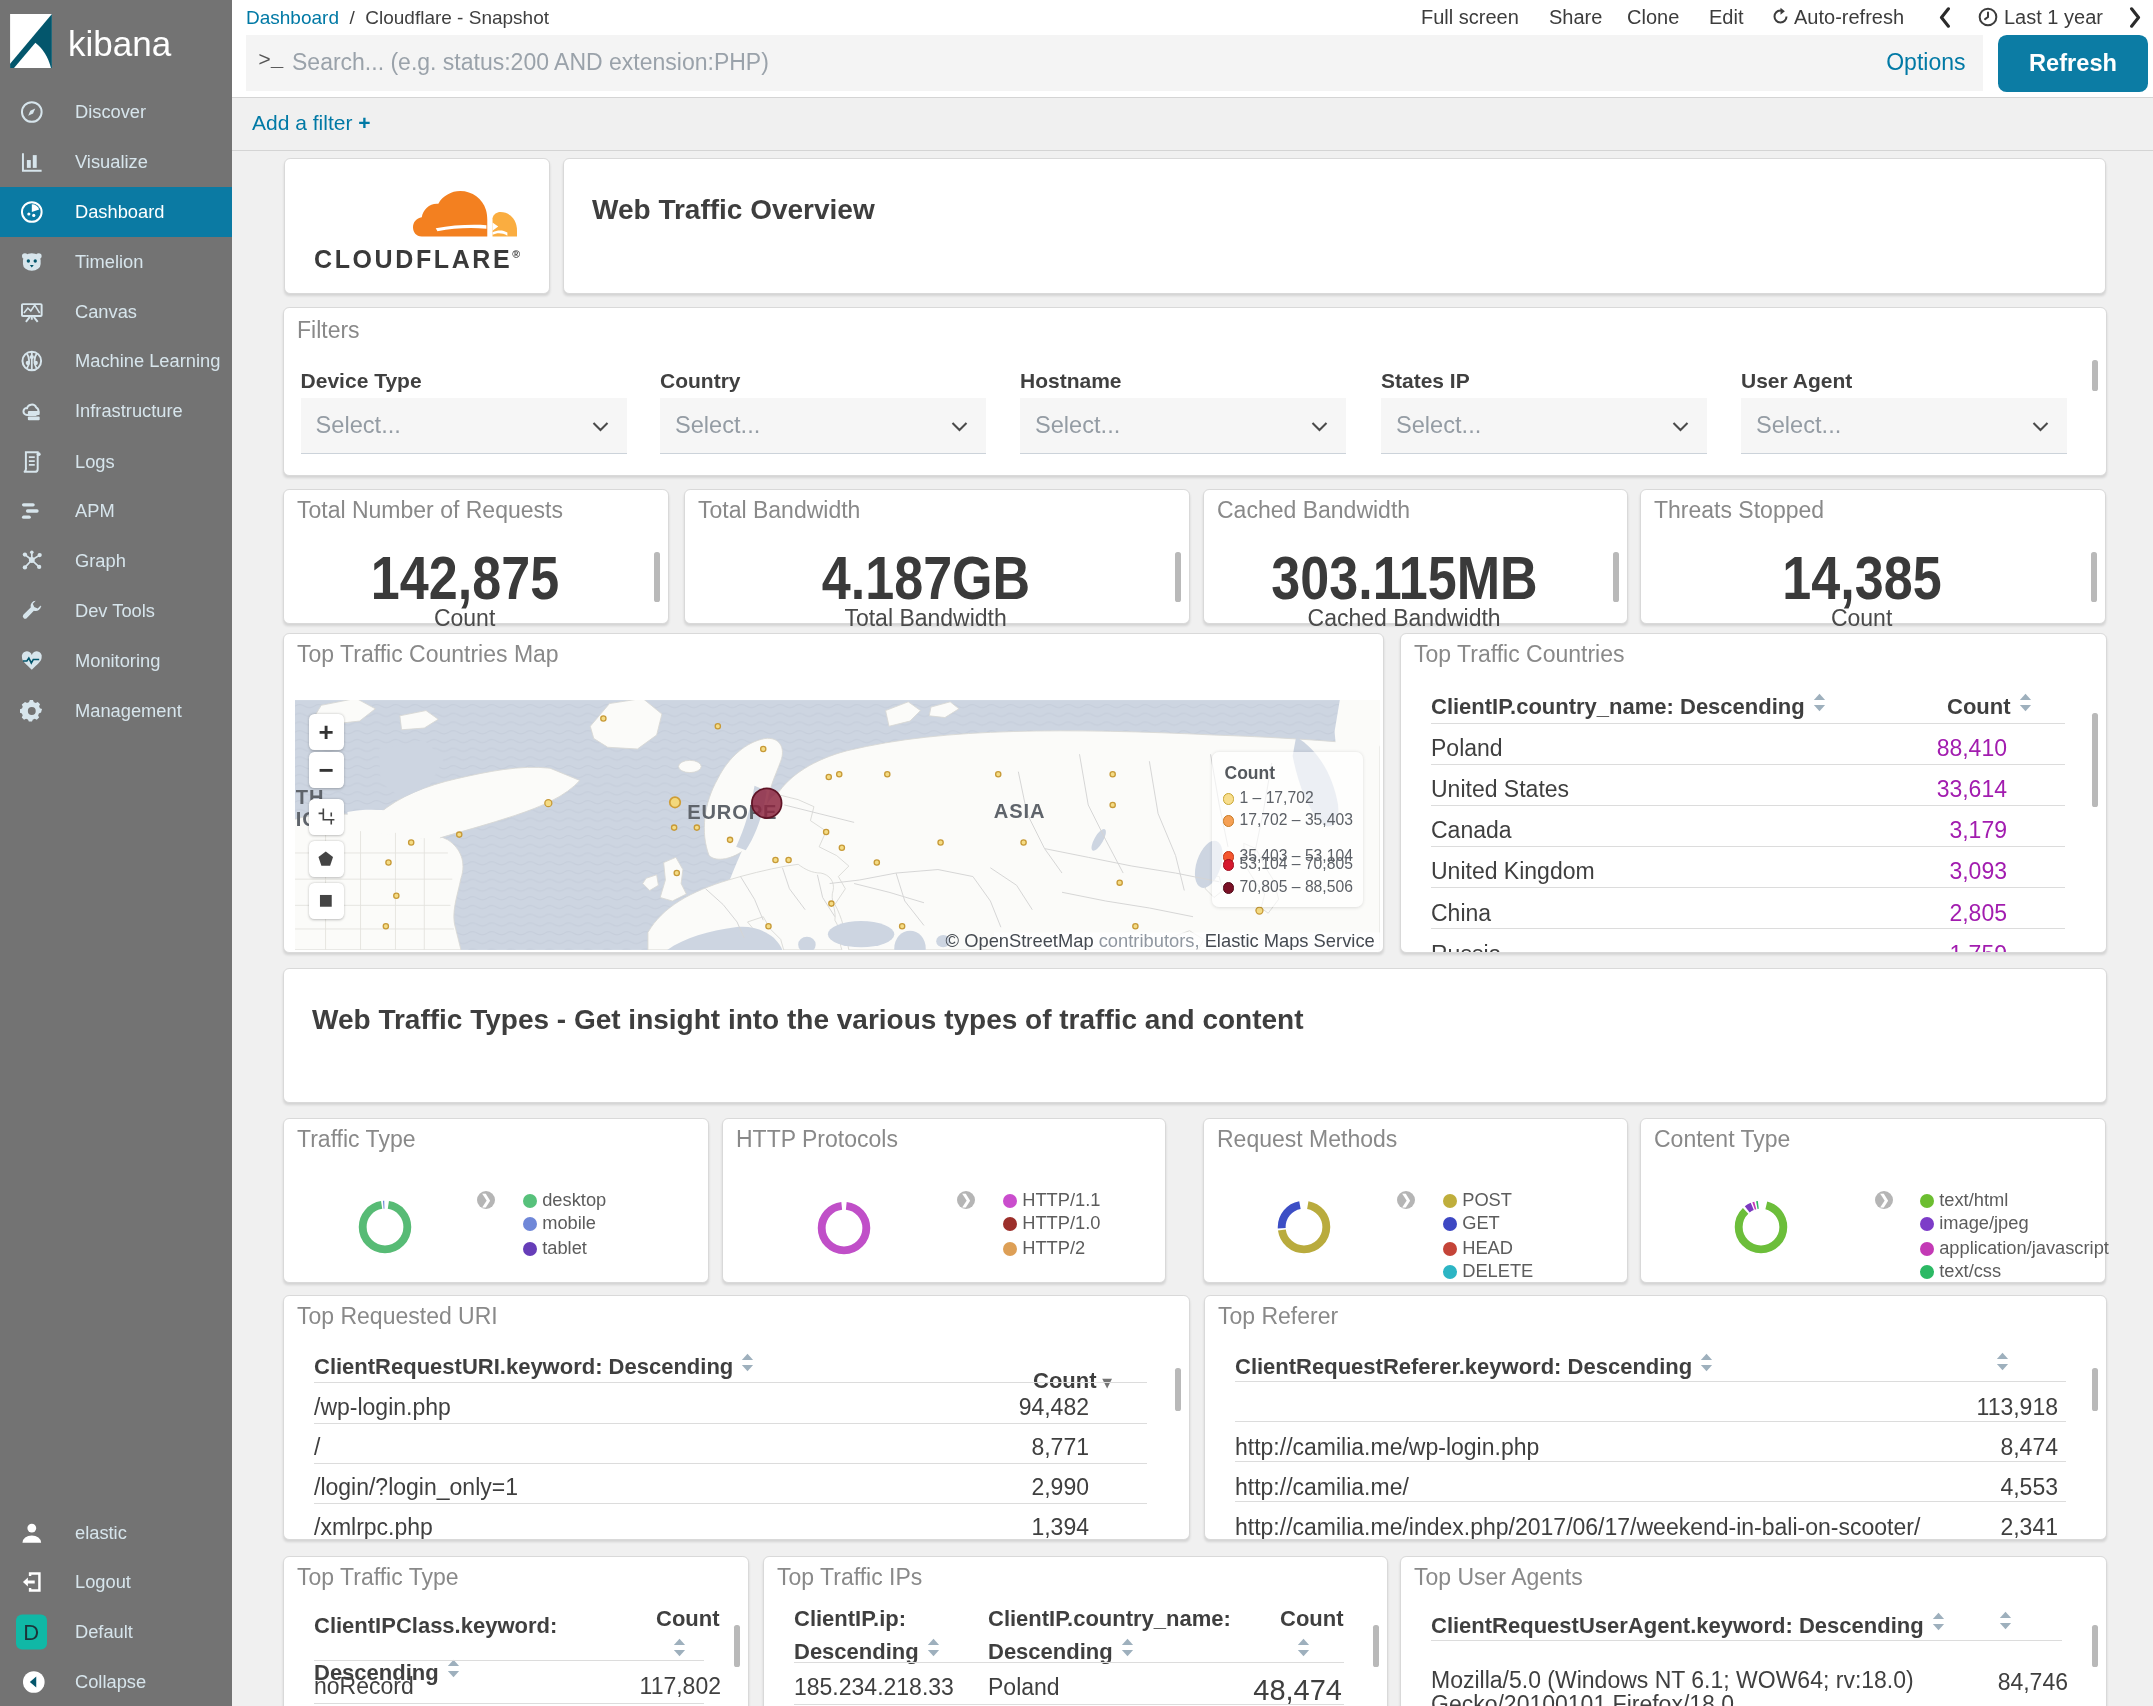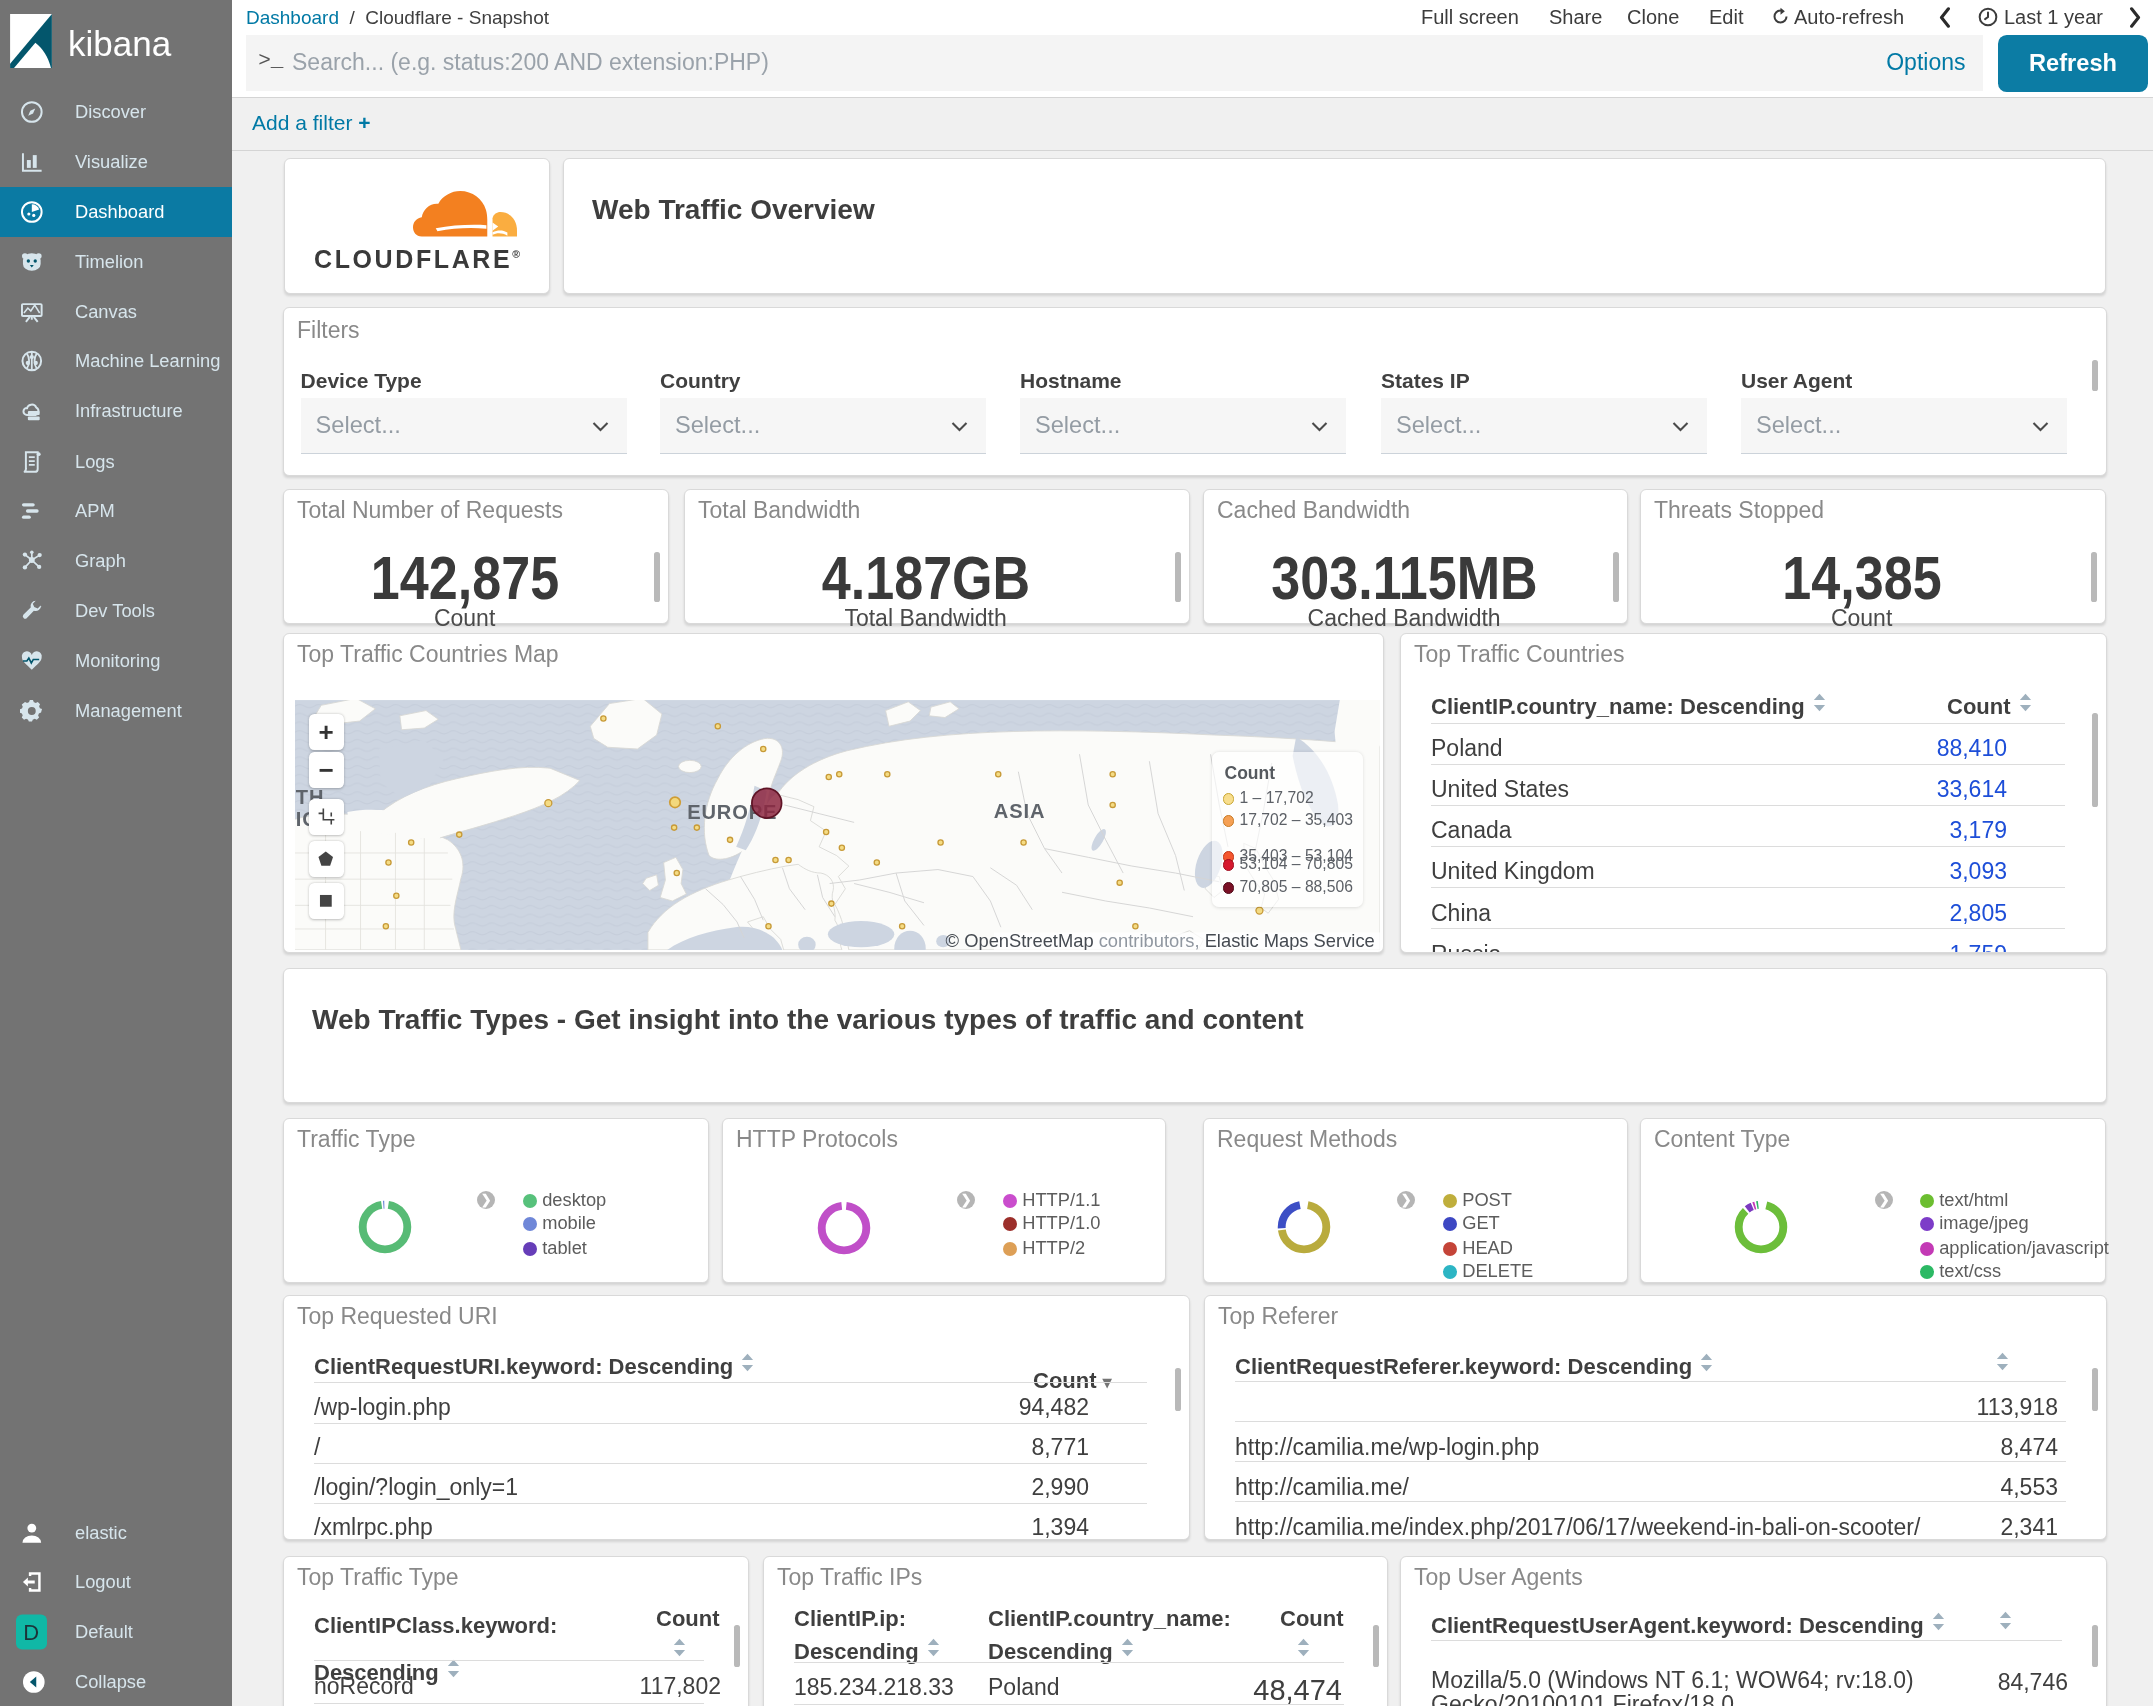--- a/index.html
+++ b/index.html
@@ -35,21 +35,21 @@
   .sorticon { display:inline-block; vertical-align:1.7px; margin-left:7px; }
   
   .leg { position:absolute; font-size:18.3px; color:#5c5c5c; white-space:nowrap; }
   .leg .dot { display:inline-block; width:14px; height:14px; border-radius:50%; margin-right:5.2px; vertical-align:-1.7px; }
   .chevbtn { position:absolute; width:18.3px; height:18.3px; border-radius:50%; background:#b5b5b5; color:#fff; text-align:center; font-size:13px; line-height:18.3px; font-weight:700; }
   .kselect { top:90px; width:326px; height:56px; background:#f6f6f6; border-bottom:1.7px solid #ccd3da; color:#949ca4; font-size:23.6px; line-height:54px; padding-left:15px; }
   .kselect .car { position:absolute; top:17.5px; right:15.7px; width:21px; height:21px; }
   .kselect .car svg { display:block; }
   .ctrow { left:30px; width:576px; }
   .ctrow .cname { font-size:23px; color:#3f3f3f; }
-  .ctrow .ccount { position:absolute; right:0; font-size:23px; color:#1d4ed8; }
+  .ctrow .ccount { position:absolute; right:0; font-size:23px; color:#a21caf; }
   .urow { left:30px; width:833px; }
   .urow .uname { font-size:23px; color:#3f3f3f; }
   .urow .ucount { position:absolute; right:58px; font-size:23px; color:#3f3f3f; }
   .rrow { left:30px; width:823px; }
   .rrow .rname { font-size:23px; color:#3f3f3f; }
   .rrow .rcount { position:absolute; right:0px; font-size:23px; color:#3f3f3f; }
   .mlr { left:11.4px; font-size:15.7px; color:#5c6066; white-space:nowrap; }
   .mlr .mld { display:inline-block; width:11.4px; height:11.4px; border-radius:50%; border:1.7px solid; margin-right:5.2px; vertical-align:-1.7px; }
   .mbtn { width:35px; height:36px; background:#fff; border-radius:5.2px; box-shadow:0 0.9px 2.6px rgba(0,0,0,0.25); text-align:center; line-height:36px; color:#333; font-weight:700; }
 </style>

